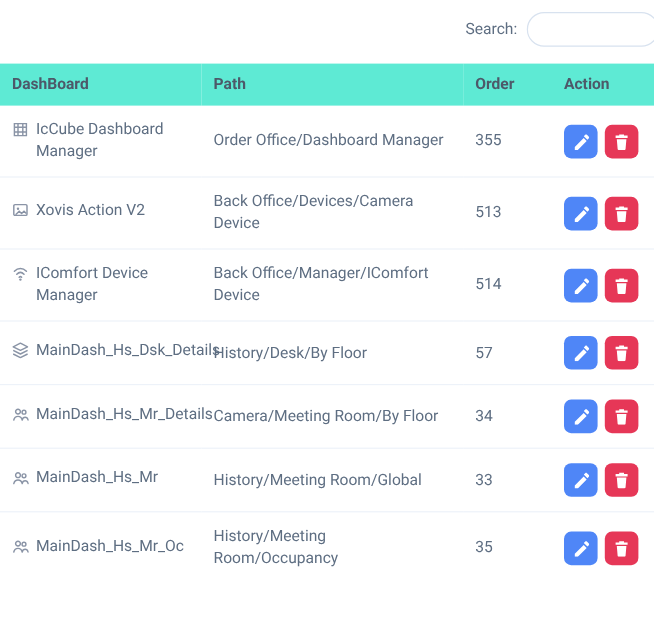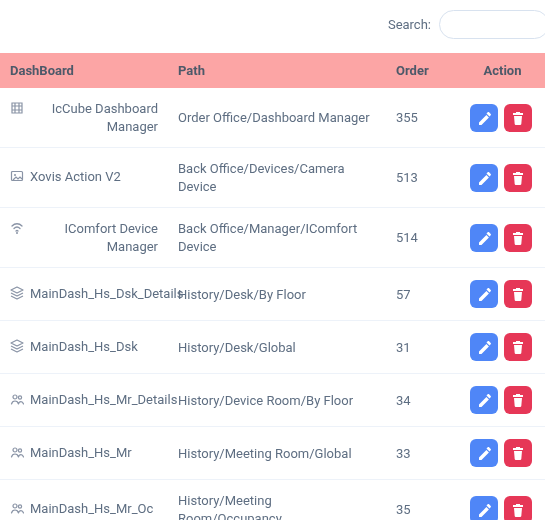--- a/index.html
+++ b/index.html
@@ -25,42 +25,42 @@
     font-size: 13px;
     width: 110px;
     outline: none;
     margin-right: -4px;
   }
   table {
     width: 100%;
     border-collapse: collapse;
     table-layout: fixed;
   }
-  thead tr { background: #fca5a5; padding-left: 23px; }
+  thead tr { background: #5eead4; padding-left: 23px; }
   th {
     text-align: left;
     font-weight: 700;
     font-size: 13px;
     color: #4d5969;
     padding: 10px 10px;
   }
   th.col-dash { width: 168px; }
   th.col-path { width: 218px; }
   th.col-order { width: 74px; }
-  th.col-action { width: 85px; text-align: center; }
+  th.col-action { width: 85px; }
   td {
     padding: 12px 10px;
     font-size: 13px;
     color: #5e6e82;
     vertical-align: middle;
     line-height: 1.35;
     word-wrap: break-word;
   }
   tbody tr:not(:first-child) td { border-top: 1px solid #edf2f9; }
-  .dash-cell { display: flex; align-items: flex-start; gap: 6px; text-align: right; }
+  .dash-cell { display: flex; align-items: flex-start; gap: 6px; }
   .dash-cell .ic { flex: 0 0 auto; color: #8a94a6; margin-top: 1px; }
   .actions { display: flex; gap: 6px; }
   .btn {
     width: 28px;
     height: 28px;
     border: none;
     border-radius: 6px;
     display: inline-flex;
     align-items: center;
     justify-content: center;
@@ -191,52 +191,26 @@
                 <use href="#i-trash"></use>
               </svg>
             </button>
           </div>
         </td>
       </tr>
       <tr>
         <td>
           <div class="dash-cell">
             <span class="ic"><svg viewBox="0 0 14 14">
-                <use href="#i-layers"></use>
-              </svg></span>
-            <span>MainDash_Hs_Dsk</span>
-          </div>
-        </td>
-        <td>History/Desk/Global</td>
-        <td>31</td>
-        <td>
-          <div class="actions">
-            <button class="btn btn-edit">
-              <svg viewBox="0 0 14 14">
-                <use href="#i-edit"></use>
-              </svg>
-            </button>
-            <button class="btn btn-del">
-              <svg viewBox="0 0 14 14">
-                <use href="#i-trash"></use>
-              </svg>
-            </button>
-          </div>
-        </td>
-      </tr>
-      <tr>
-        <td>
-          <div class="dash-cell">
-            <span class="ic"><svg viewBox="0 0 14 14">
                 <use href="#i-people"></use>
               </svg></span>
             <span>MainDash_Hs_Mr_Details</span>
           </div>
         </td>
-        <td>History/Device Room/By Floor</td>
+        <td>Camera/Meeting Room/By Floor</td>
         <td>34</td>
         <td>
           <div class="actions">
             <button class="btn btn-edit">
               <svg viewBox="0 0 14 14">
                 <use href="#i-edit"></use>
               </svg>
             </button>
             <button class="btn btn-del">
               <svg viewBox="0 0 14 14">

